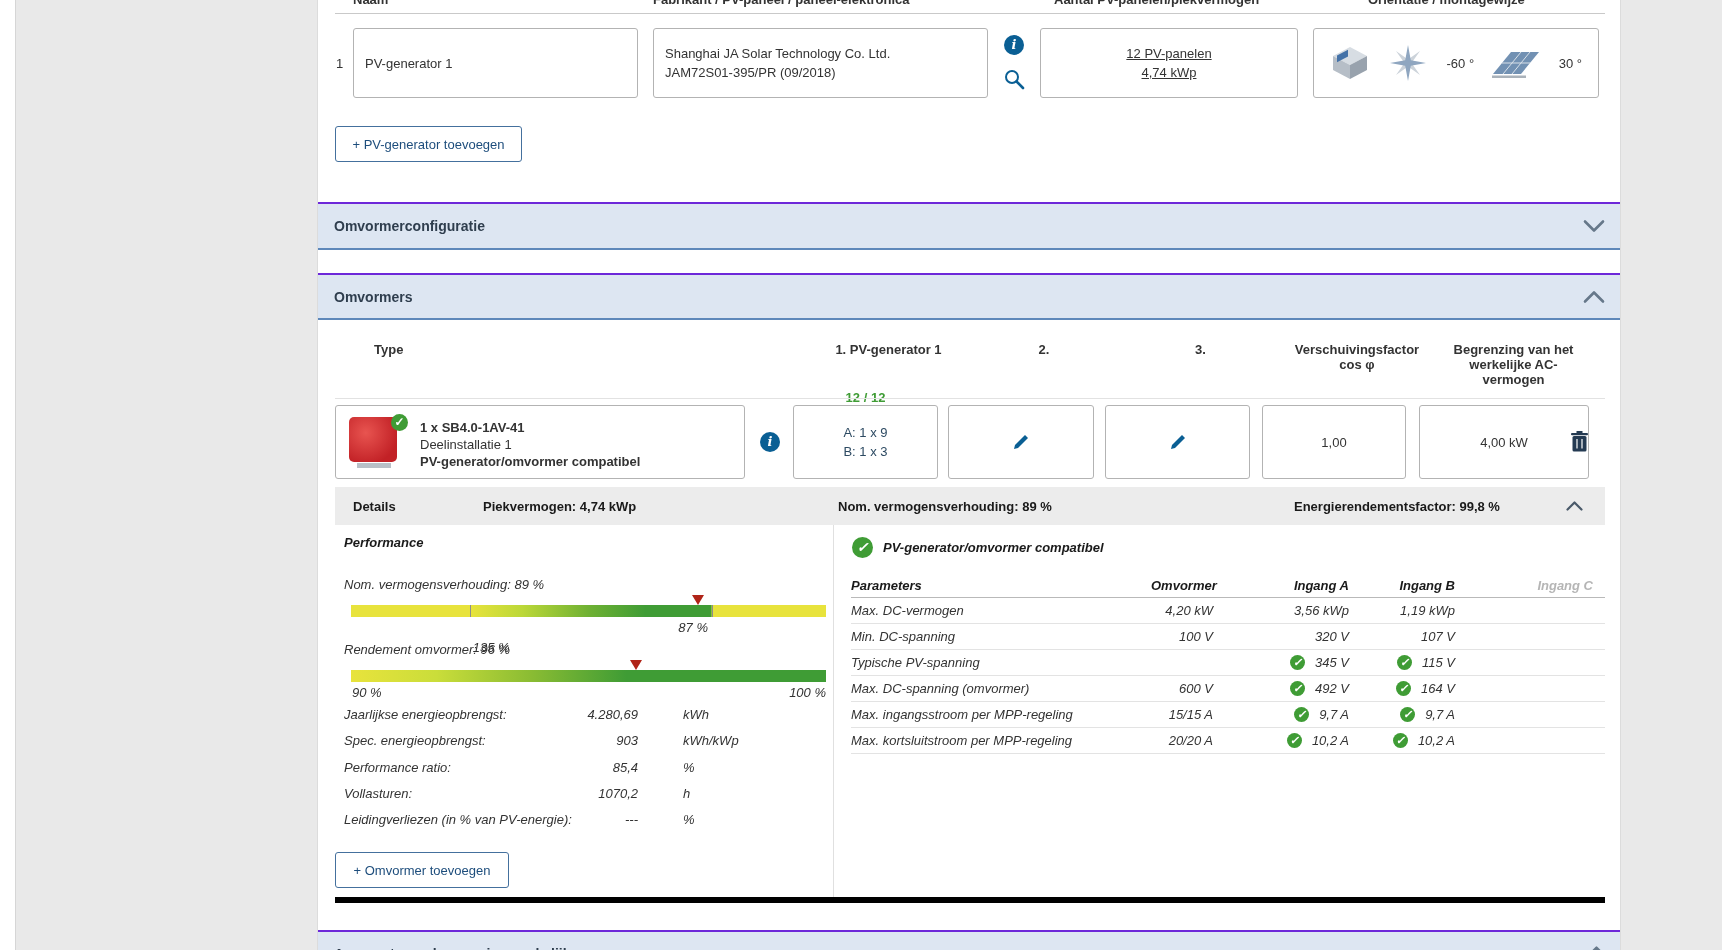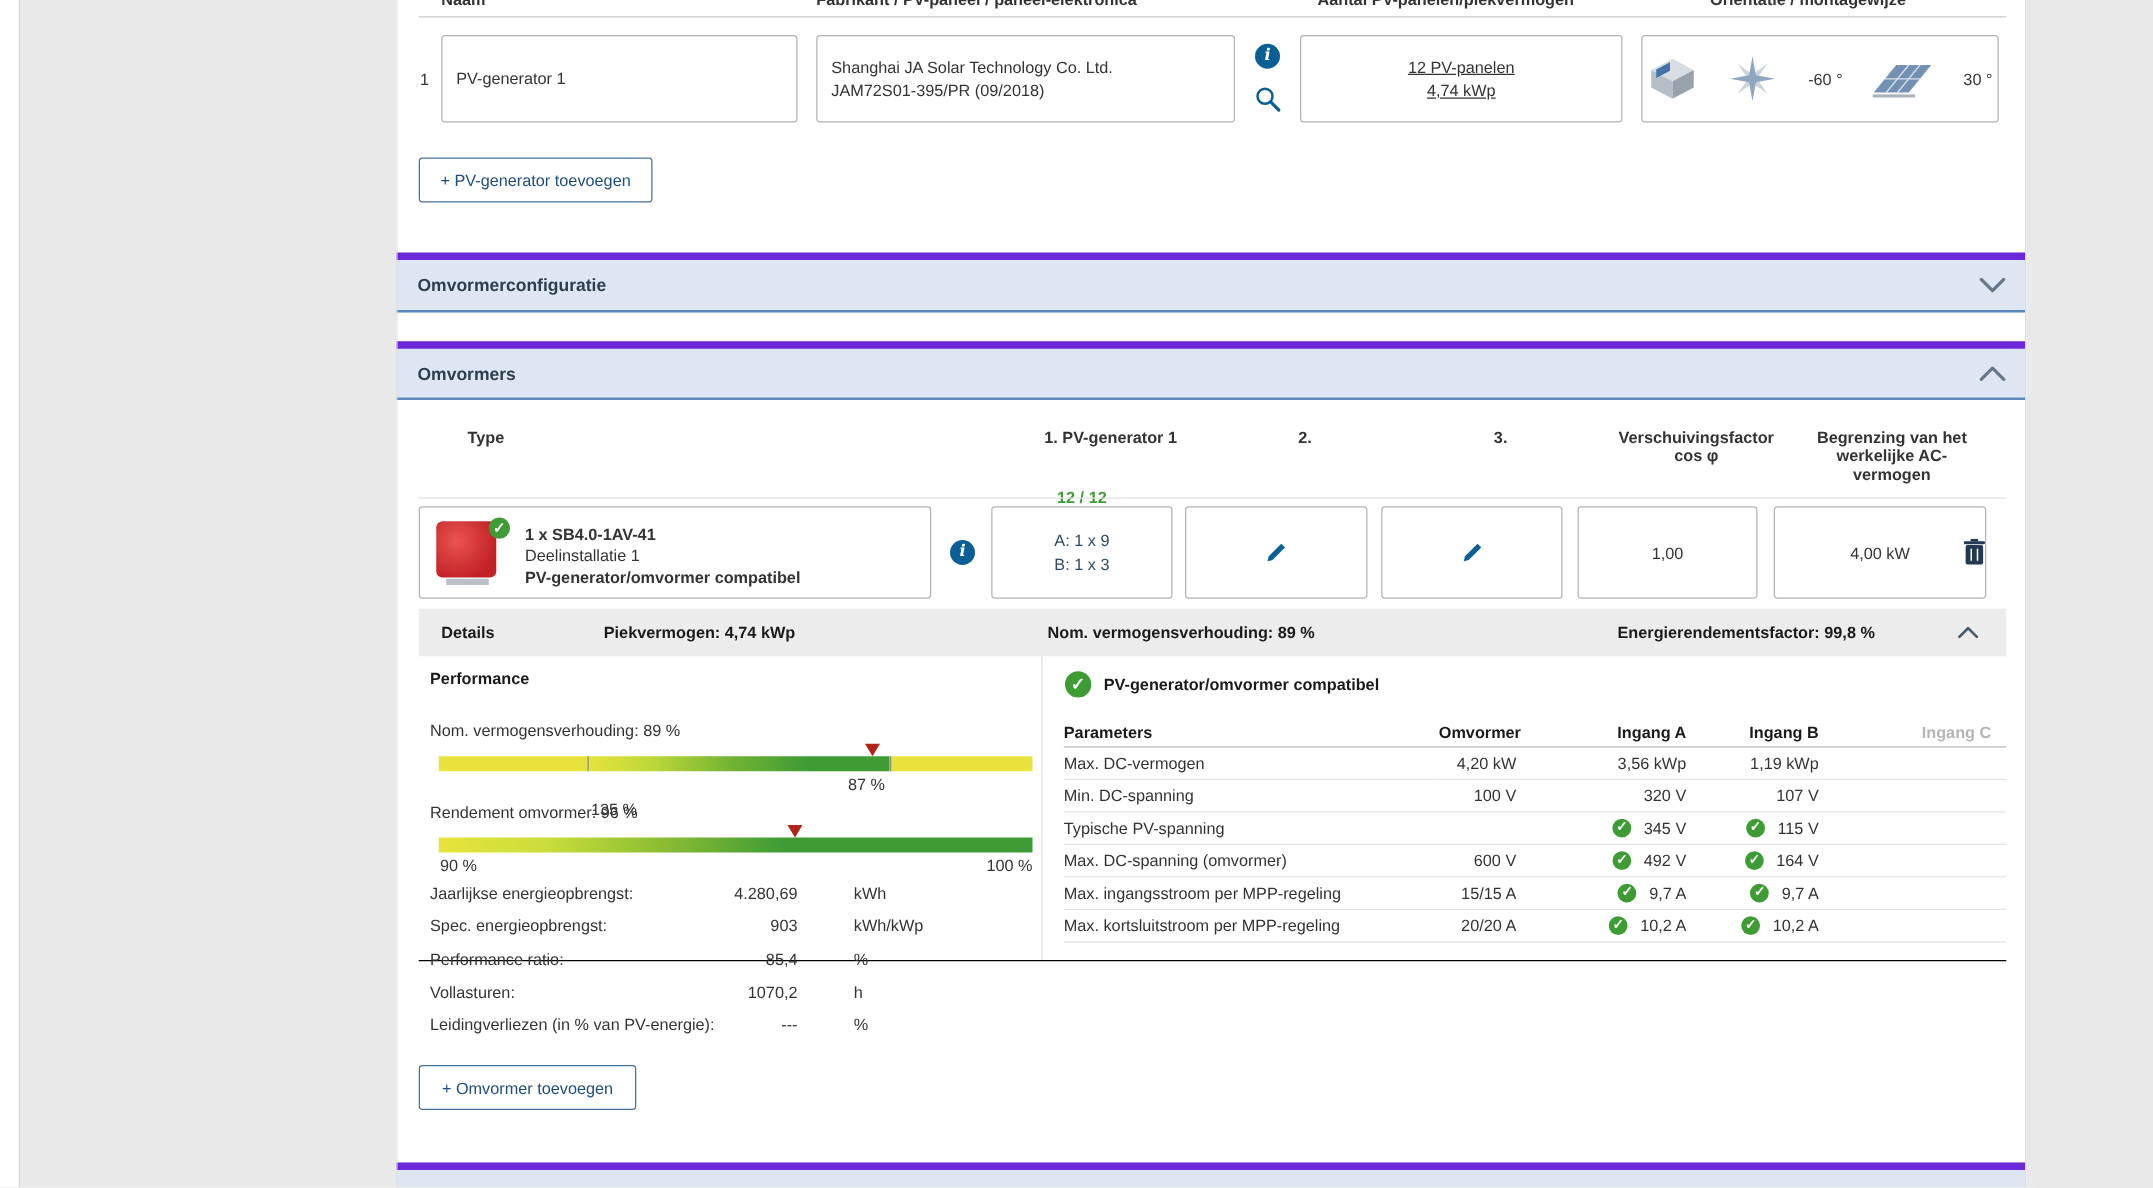--- a/index.html
+++ b/index.html
@@ -13,28 +13,28 @@
   .main::before { left:0; } .main::after { right:0; }
 
   
   .pvh { position:absolute; top:-8px; font-weight:bold; font-size:13px; color:#333; white-space:nowrap; }
   .pv-head-line { position:absolute; top:13px; left:18px; width:1270px; height:1px; background:#c9c9c9; }
   .pv-index { position:absolute; left:19px; top:56px; font-size:13px; color:#333; }
   .fieldbox { position:absolute; top:28px; height:70px; background:#fff; border:1px solid #b3b3b3; border-radius:3px; }
   .fieldbox .single { position:absolute; left:11px; top:50%; transform:translateY(-50%); font-size:13px; color:#333; white-space:nowrap; }
   .dbl { position:absolute; left:11px; top:50%; transform:translateY(-50%); font-size:13px; line-height:19px; color:#333; white-space:nowrap; }
   .dbl.center { left:0; width:100%; text-align:center;text-decoration:underline; }
-  .orientbox { display:flex; align-items:center; justify-content:space-between; padding:0 4px; font-size:13px; color:#333; }
+  .orientbox { display:flex; align-items:center; justify-content:space-between; padding:0 16px; font-size:13px; color:#333; }
 
   .info-circle { position:absolute; width:20px; height:20px; border-radius:50%; background:#0a5f94; color:#fff; text-align:center; line-height:19px; font-size:13px; font-weight:bold; font-style:italic; font-family:"DejaVu Serif", serif; cursor:pointer; z-index:2; }
   .search-ic { position:absolute; cursor:pointer; }
 
   .add-btn { position:absolute; height:36px; background:#fff; border:1px solid #44709d; border-radius:3px; color:#1d4d7c; font-size:13px; font-family:inherit; cursor:pointer; }
 
-  .section-bar { position:absolute; left:0; width:1304px; height:48px; background:#dde6f2; border-top:6px solid #6d28d9; border-bottom:2px solid #5e88ba; cursor:pointer; }
+  .section-bar { position:absolute; left:0; width:1304px; height:48px; background:#dde6f2; border-top:2px solid #6d28d9; border-bottom:2px solid #5e88ba; cursor:pointer; }
   .sec-title { position:absolute; left:17px; top:50%; transform:translateY(-50%); font-weight:bold; font-size:14px; color:#2f3e4e; white-space:nowrap; }
   .chev { position:absolute; right:16px; top:50%; transform:translateY(-50%); cursor:pointer; }
 
   
   .colh { position:absolute; top:342px; font-weight:bold; font-size:13px; color:#333; text-align:center; line-height:15px; white-space:nowrap;margin-left:23px; }
   .colh.left { text-align:left; }
   .count-green { position:absolute; top:390px; font-weight:bold; font-size:13px; color:#3f9c35; text-align:center; }
   .omv-head-line { position:absolute; top:398px; left:18px; width:1270px; height:1px; background:#e2e2e2; }
 
   .cellbox { position:absolute; top:405px; height:74px; background:#fff; border:1px solid #b3b3b3; border-radius:3px; cursor:pointer; }
@@ -46,21 +46,21 @@
   .inv-base { width:34px; height:5px; margin:1px auto 0; background:#b9c0c7; }
   .badge { position:absolute; width:17px; height:17px; border-radius:50%; background:#3f9c35; color:#fff; font-size:12px; line-height:17px; text-align:center; font-weight:bold; }
   .inv-img .badge { right:-9px; top:-3px; }
   .inv-text { position:absolute; left:84px; top:13px; font-size:13px; line-height:17px; color:#333; white-space:nowrap; }
   .b { font-weight:bold; }
   .trash { position:absolute; cursor:pointer; }
 
   .details-bar { position:absolute; left:18px; top:487px; width:1270px; height:38px; background:#ececec; cursor:pointer; }
   .db-item { position:absolute; top:50%; transform:translateY(-50%); font-weight:bold; font-size:13px; color:#1a1a1a; white-space:nowrap; }
 
-  .details-panel { position:absolute; left:18px; top:525px; width:1270px; height:244px; border-bottom:1px solid #000000; }
+  .details-panel { position:absolute; left:18px; top:525px; width:1270px; height:378px; border-bottom:6px solid #000000;font-style:italic; }
   .v-divider { position:absolute; left:498px; top:0; bottom:0; width:1px; background:#e0e0e0; }
 
   .perf-title { position:absolute; left:9px; top:10px; font-weight:bold; font-size:13px; color:#1a1a1a; }
   .g-label { position:absolute; left:9px; font-size:13px; color:#333; white-space:nowrap; }
   .gauge { position:absolute; left:16px; width:475px; height:12px; }
   .gbar { position:absolute; left:0; top:0; right:0; bottom:0; }
   .gbar1 { background:linear-gradient(to right,#e8e33c 0%,#e8e33c 25%,#bcd838 36%,#6fb133 50%,#3f9c35 62%,#3f9c35 75.8%,#e8e33c 76%,#e8e33c 100%); }
   .gbar2 { background:linear-gradient(to right,#e8e33c 0%,#cadd3a 18%,#8abc33 38%,#3f9c35 58%,#3f9c35 100%); }
   .tick { position:absolute; top:0; bottom:0; width:1px; background:#8d8d8d; }
   .marker { position:absolute; top:-10px; width:0; height:0; border-left:6px solid transparent; border-right:6px solid transparent; border-top:10px solid #b02418; transform:translateX(-6px); }

